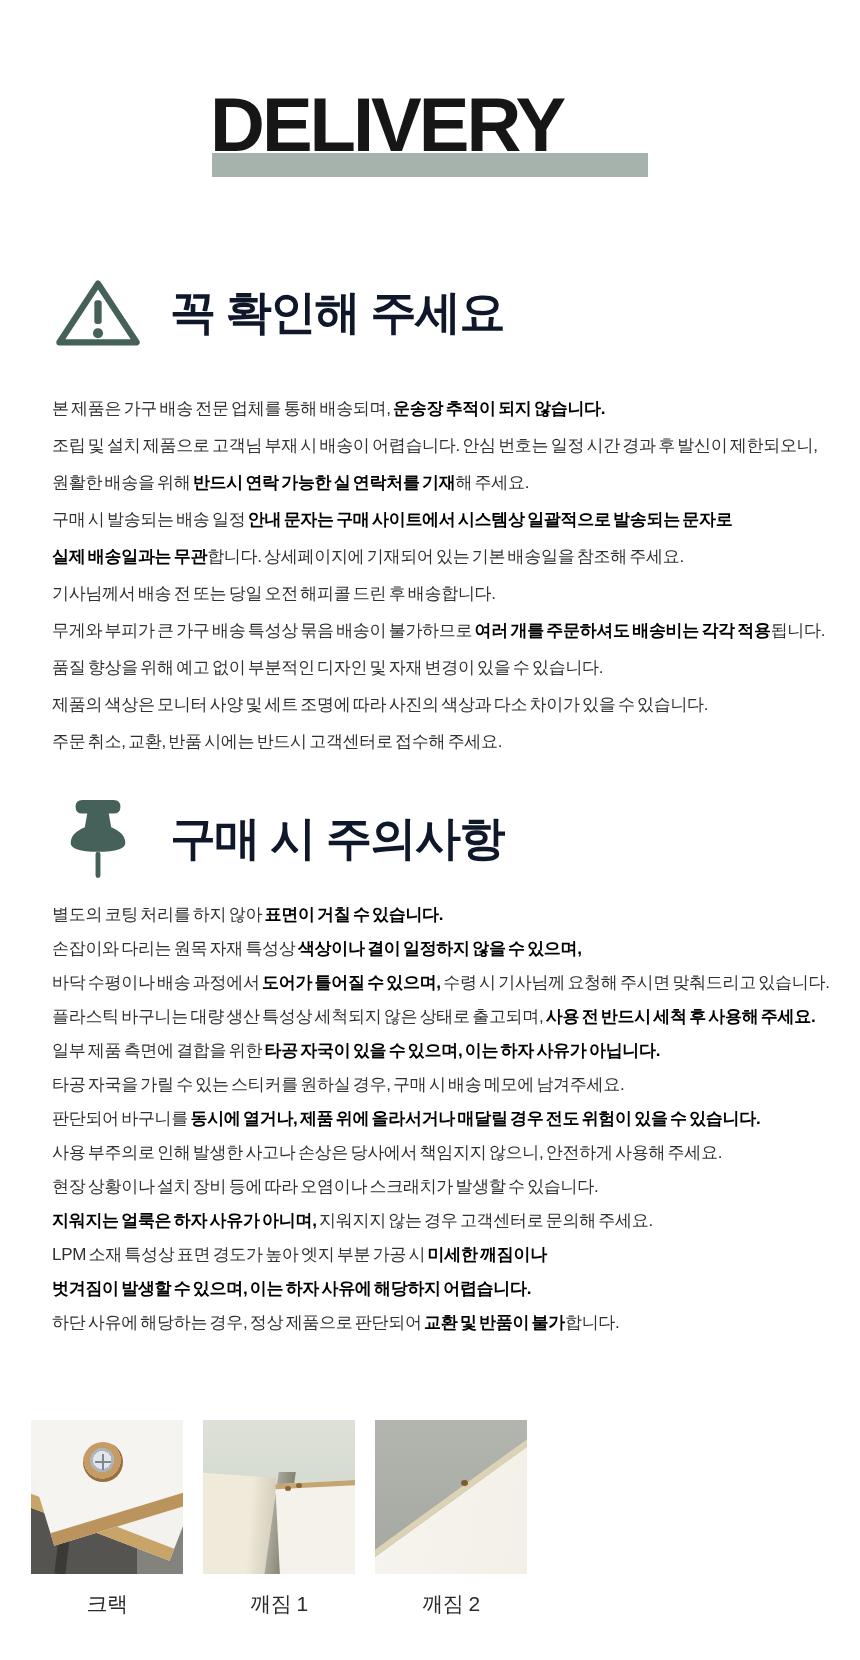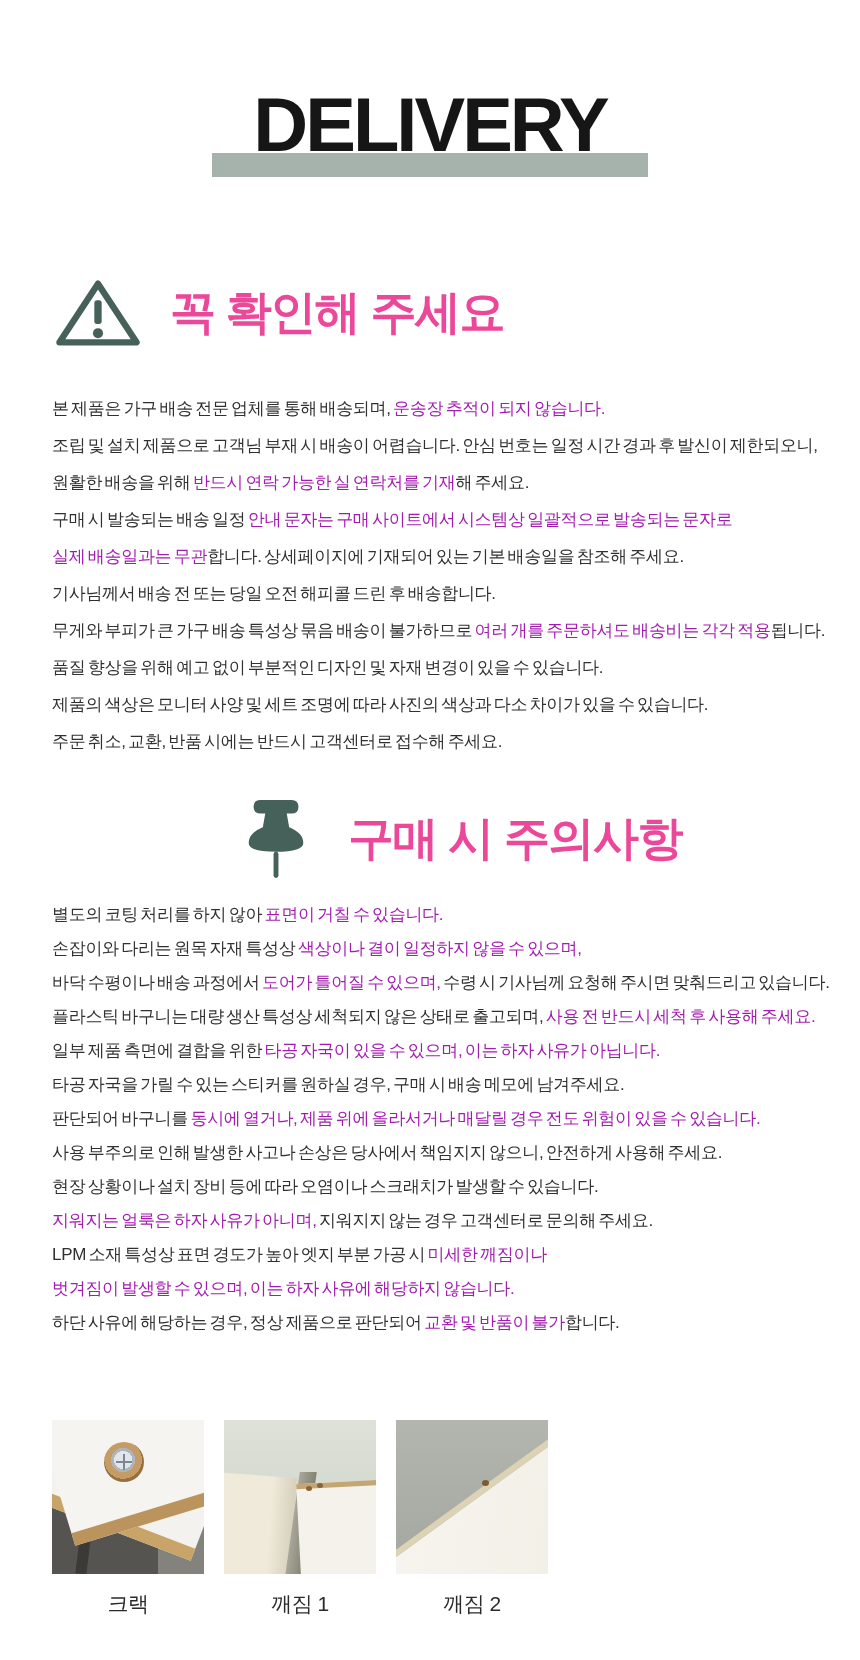--- a/index.html
+++ b/index.html
@@ -9,48 +9,48 @@
     font-family:"Liberation Sans", sans-serif;
     color:#303030;
   }
   
   .title-wrap { position:relative; width:440px; margin:86px auto 0; height:78px; }
   .title-bar {
     position:absolute; left:2px; right:2px; top:67px; height:24px;
     background:#a6b2ac; z-index:0;
   }
   h1.title {
-    position:relative; z-index:1; margin:0; text-align:center;
+    position:relative; z-index:1; margin:0; 
     font-size:76px; line-height:78px; font-weight:800; letter-spacing:-3px;
     color:#161616; white-space:nowrap;
   }
   
   .sec-head {
     display:flex; align-items:center; gap:26px;
     margin:110px 0 0 52px; height:78px;
   }
-  .sec-head.sec2 { margin-top:40px;justify-content:center; }
+  .sec-head.sec2 { margin-top:40px; }
   .icon-wrap { display:flex; align-items:center; justify-content:center; width:92px; }
   h2.sec-title {
     margin:0; font-size:46px; font-weight:800; letter-spacing:-1.5px;
-    color:#ec4899; white-space:nowrap;
+    color:#0f172a; white-space:nowrap;
   }
   
   .body-lines {
     margin-left:52px; margin-right:10px;
     font-size:17px; letter-spacing:-0.3px; word-spacing:-2px;
     white-space:nowrap;
   }
   .body-lines.n1 { margin-top:38px; line-height:37px; }
   .body-lines.n2 { margin-top:20px; line-height:34px; }
   .body-line { white-space:nowrap; }
-  .red { color:#a21caf; font-weight:400; }
+  .red { color:#000000; font-weight:700; }
   
   .photos {
-    display:flex; gap:20px; margin:80px 0 0 52px;
+    display:flex; gap:20px; margin:80px 0 0 31px;
   }
   figure.photo { margin:0; width:152px; }
   .ph { position:relative; width:152px; height:154px; overflow:hidden; }
   figcaption {
     margin-top:16px; text-align:center; font-size:21px; letter-spacing:-0.5px;
     color:#2a2a2a; white-space:nowrap;
   }
   
   .p1 { background:#84827c; }
   .p1 .floor-dark { position:absolute; left:0; bottom:0; width:70%; height:50%; background:#555450; }
@@ -130,21 +130,21 @@
       <div class="body-line"><span>손잡이와 다리는 원목 자재 특성상 </span><span class="red">색상이나 결이 일정하지 않을 수 있으며,</span></div>
       <div class="body-line"><span>바닥 수평이나 배송 과정에서 </span><span class="red">도어가 틀어질 수 있으며,</span><span> 수령 시 기사님께 요청해 주시면 맞춰드리고 있습니다.</span></div>
       <div class="body-line"><span>플라스틱 바구니는 대량 생산 특성상 세척되지 않은 상태로 출고되며, </span><span class="red">사용 전 반드시 세척 후 사용해 주세요.</span></div>
       <div class="body-line"><span>일부 제품 측면에 결합을 위한 </span><span class="red">타공 자국이 있을 수 있으며, 이는 하자 사유가 아닙니다.</span></div>
       <div class="body-line"><span>타공 자국을 가릴 수 있는 스티커를 원하실 경우, 구매 시 배송 메모에 남겨주세요.</span></div>
       <div class="body-line"><span>판단되어 바구니를 </span><span class="red">동시에 열거나, 제품 위에 올라서거나 매달릴 경우 전도 위험이 있을 수 있습니다.</span></div>
       <div class="body-line"><span>사용 부주의로 인해 발생한 사고나 손상은 당사에서 책임지지 않으니, 안전하게 사용해 주세요.</span></div>
       <div class="body-line"><span>현장 상황이나 설치 장비 등에 따라 오염이나 스크래치가 발생할 수 있습니다.</span></div>
       <div class="body-line"><span class="red">지워지는 얼룩은 하자 사유가 아니며,</span><span> 지워지지 않는 경우 고객센터로 문의해 주세요.</span></div>
       <div class="body-line"><span>LPM 소재 특성상 표면 경도가 높아 엣지 부분 가공 시 </span><span class="red">미세한 깨짐이나</span></div>
-      <div class="body-line"><span class="red">벗겨짐이 발생할 수 있으며, 이는 하자 사유에 해당하지 않습니다.</span></div>
+      <div class="body-line"><span class="red">벗겨짐이 발생할 수 있으며, 이는 하자 사유에 해당하지 어렵습니다.</span></div>
       <div class="body-line"><span>하단 사유에 해당하는 경우, 정상 제품으로 판단되어 </span><span class="red">교환 및 반품이 불가</span><span>합니다.</span></div>
     </div>
 
   <div class="photos">
     <figure class="photo">
       <div class="ph p1">
         <div class="floor-dark"></div>
         <div class="leg"></div>
         <div class="panelA"></div>
         <div class="panelB"></div>

